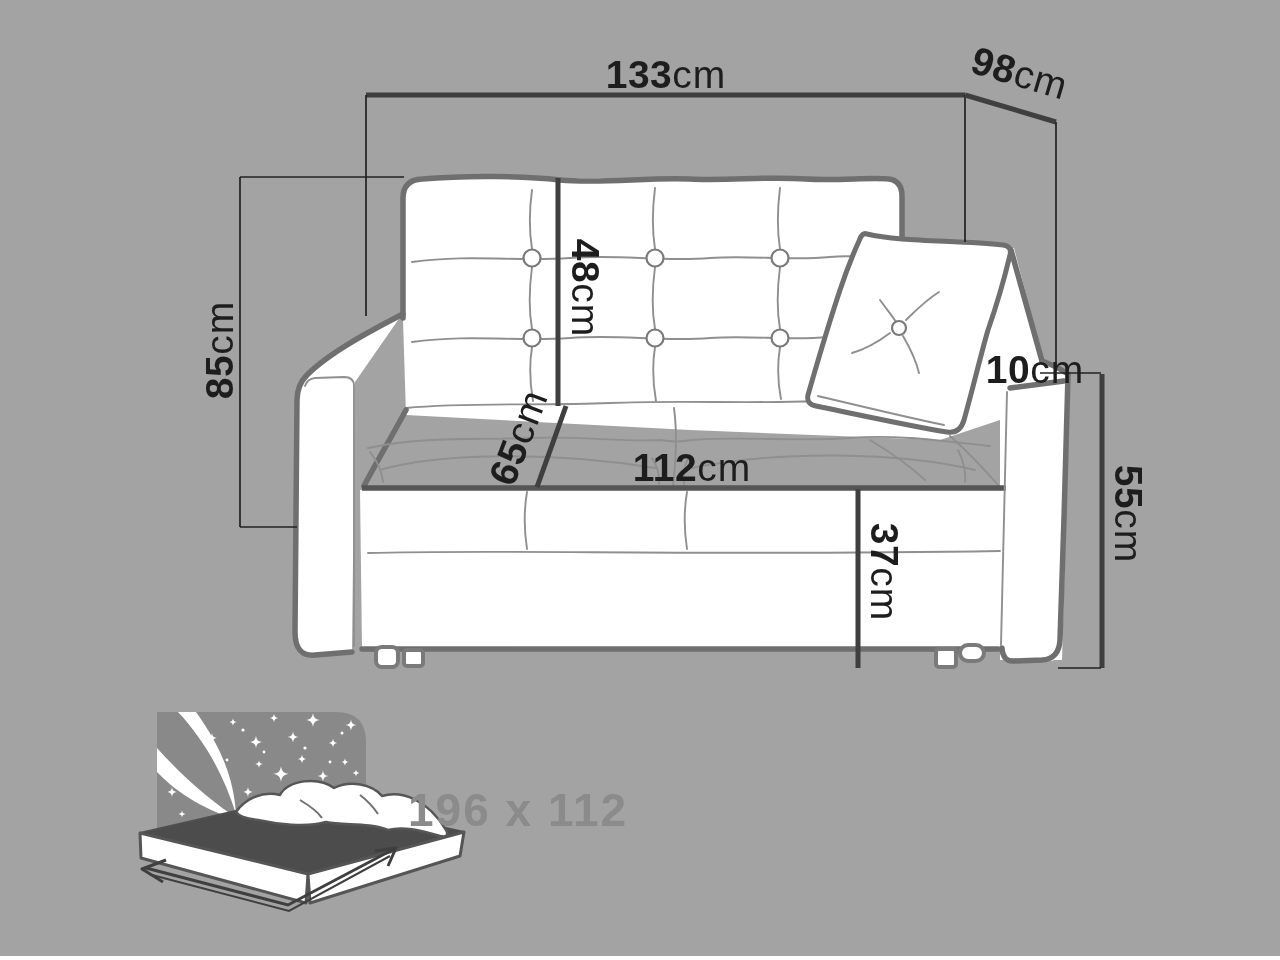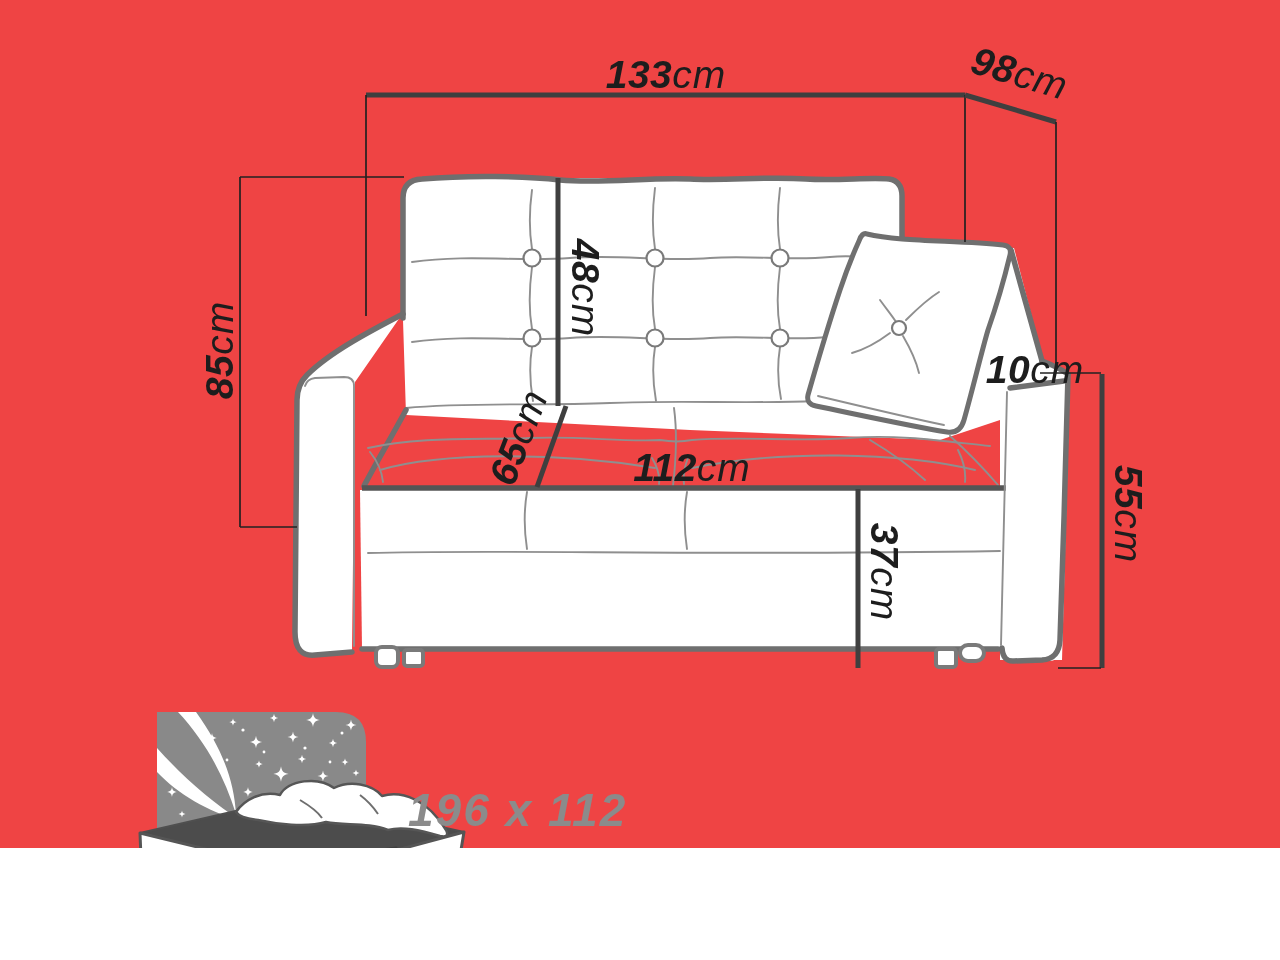--- a/index.html
+++ b/index.html
@@ -1,16 +1,16 @@
 <!DOCTYPE html>
 <html><head>
 <meta charset="utf-8">
 <style>
   html,body{margin:0;padding:0;background:#ffffff;}
-  .stage{position:relative;width:1280px;height:848px;background:#ef4444;overflow:hidden;font-style:italic;}
+  .stage{position:relative;width:1280px;height:956px;background:#a3a3a3;overflow:hidden;}
   svg{display:block;width:1280px;height:960px;}
   text{font-family:"Liberation Sans", sans-serif;fill:#1d1d1d;}
   .num{font-weight:700;font-size:39px;letter-spacing:0.5px;}
   .unit{font-weight:400;font-size:39px;letter-spacing:1px;}
   .bed-label{font-weight:700;font-size:46px;fill:#8b8b8b;letter-spacing:2px;}
   .sofa-thick{stroke:#6f6f6f;stroke-width:5.5;fill:none;stroke-linecap:round;stroke-linejoin:round;}
   .sofa-thin{stroke:#8f8f8f;stroke-width:1.9;fill:none;stroke-linecap:round;}
   .dim-thick{stroke:#3f3f3f;stroke-width:5;fill:none;stroke-linecap:butt;}
   .dim-thin{stroke:#222222;stroke-width:1.7;fill:none;}
   .whitefill{fill:#ffffff;stroke:none;}

